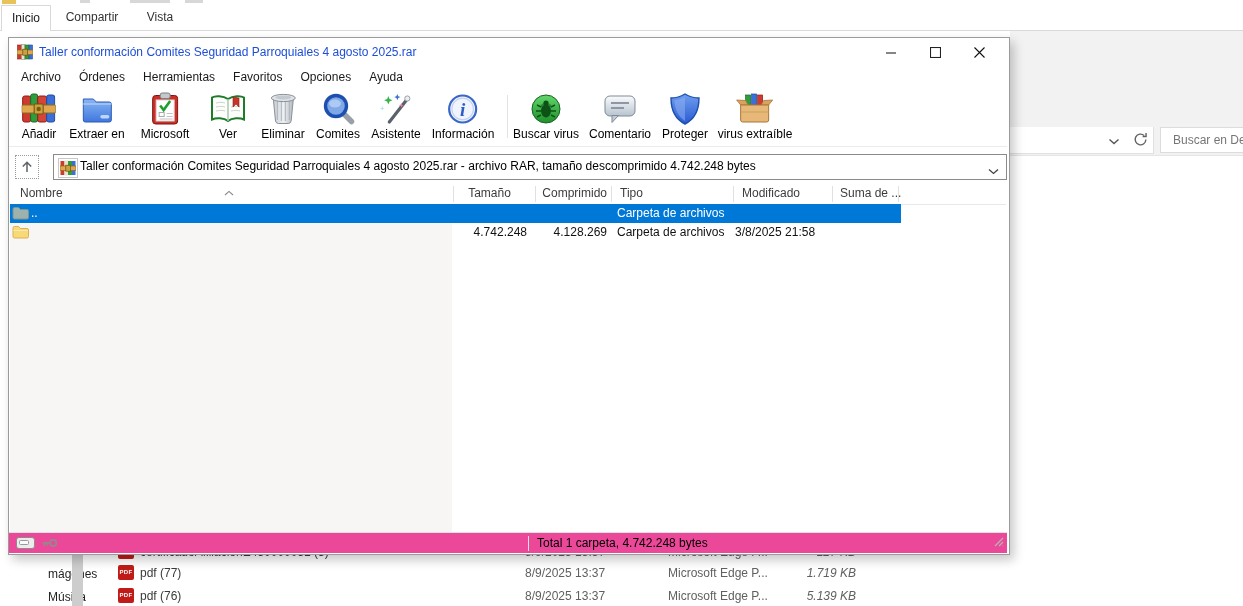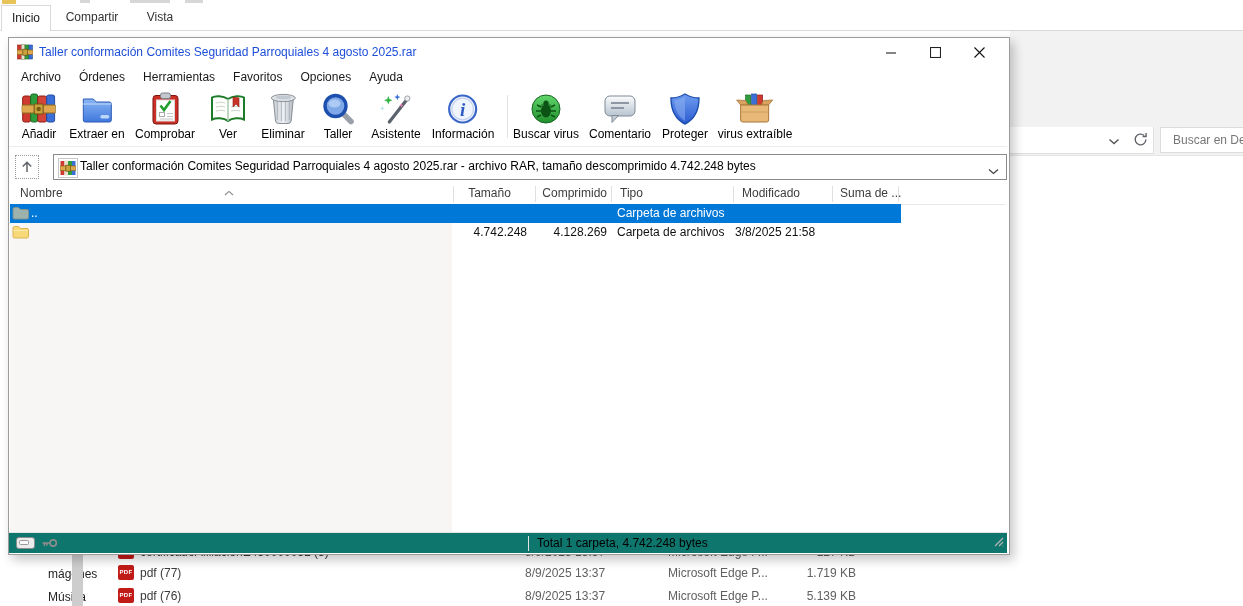--- a/index.html
+++ b/index.html
@@ -17,21 +17,21 @@
   .addrwhite{position:absolute;left:1010px;top:127px;width:143px;height:26px;background:#fff;
       border-bottom:1px solid #e0e0e0;border-right:1px solid #e0e0e0;}
   .searchbox{position:absolute;left:1160px;top:127px;width:95px;height:24px;background:#fff;
       border:1px solid #dcdcdc;line-height:24px;padding-left:12px;color:#767676;white-space:nowrap;overflow:hidden;}
   .addrunder{position:absolute;left:1010px;top:155px;width:233px;height:1px;background:#e5e5e5;}
   .sideitem{position:absolute;left:0;color:#1f1f1f;white-space:nowrap;margin-left:48px;}
   .navscroll{position:absolute;left:72px;top:554px;width:11px;height:52px;background:#cdcdcd;}
   .exprow{position:absolute;left:110px;width:790px;height:22px;}
   .expname{position:absolute;left:30px;top:0;line-height:22px;color:#3a3a3a;white-space:nowrap;}
   .expcol{position:absolute;top:0;line-height:22px;color:#606060;white-space:nowrap;}
-  .expsize{position:absolute;left:626px;width:120px;top:0;line-height:22px;color:#606060;text-align:right;}
+  .expsize{position:absolute;left:626px;width:120px;top:0;line-height:22px;color:#606060;text-align:right;font-style:italic;}
   .pdficon{position:absolute;left:8px;top:3px;width:16px;height:15px;background:#c11b17;border-radius:2px;
       color:#fff;font-size:6px;font-weight:bold;text-align:center;line-height:15px;letter-spacing:.3px;}
   .sliverclip{position:absolute;left:110px;top:552px;width:790px;height:9px;overflow:hidden;}
   
   .win{position:absolute;left:8px;top:37px;width:1000px;height:516px;background:#fff;
        border:1px solid #9b9b9b;box-shadow:4px 5px 10px rgba(0,0,0,.22);z-index:5;}
   .titlebar{position:absolute;left:0;top:0;width:100%;height:28px;background:#fff;}
   .titletext{position:absolute;left:30px;top:0;line-height:28px;color:#1d4ed8;white-space:nowrap;}
   .wctl{position:absolute;top:0;width:44px;height:28px;display:flex;align-items:center;justify-content:center;}
   .menubar{position:absolute;left:3px;top:28px;height:22px;display:flex;}
@@ -48,21 +48,21 @@
   .comboicon{position:absolute;left:4px;top:3px;width:18px;height:18px;background:#fff;border:1px solid #c8c8c8;}
   .combochev{position:absolute;right:7px;top:9px;}
   .hdr{position:absolute;left:1px;top:146px;width:996px;height:20px;background:#fff;border-bottom:1px solid #e8e8e8;}
   .hcell{position:absolute;top:0;line-height:19px;color:#3c3c3c;white-space:nowrap;text-align:center;}
   .hsep{position:absolute;top:2px;width:1px;height:16px;background:#e0e0e0;}
   .tint{position:absolute;left:1px;top:167px;width:442px;height:327px;background:#f7f6f5;}
   .lrow{position:absolute;left:1px;height:19px;width:996px;}
   .lrow .cell{position:absolute;top:0;line-height:19px;white-space:nowrap;}
   .sel{background:#0078d7;width:891px;}
   .sel .cell{color:#fff;}
-  .statusbar{position:absolute;left:0;top:494px;width:998px;height:20px;border-top:1px solid #e3e3e3;background:#0f766e;}
+  .statusbar{position:absolute;left:0;top:494px;width:998px;height:20px;border-top:1px solid #e3e3e3;background:#ec4899;}
   .statustext{position:absolute;left:528px;top:0;line-height:20px;color:#000;white-space:nowrap;}
   .statsep{position:absolute;left:519px;top:3px;width:1px;height:15px;background:#e3e3e3;}
 </style>
 </head>
 <body>
 
 <div class="stage">
 
   <svg width="0" height="0" style="position:absolute">
     <defs>
@@ -215,21 +215,21 @@
         <span class="tbicon">
           <svg width="27" height="33" viewBox="0 0 27 33">
             <rect x="1" y="3.5" width="25" height="28.5" rx="3" fill="#cc2f26" stroke="#7d150f"></rect>
             <rect x="4.5" y="8" width="18" height="21" fill="#fff" stroke="#d9d9d9"></rect>
             <rect x="8.5" y="1" width="10" height="5.5" rx="2" fill="#c3c8ce" stroke="#7a7f85"></rect>
             <path d="M8.5 13.5 l3.5 4.5 6.5-9" stroke="#1f9e2c" stroke-width="2.6" fill="none"></path>
             <rect x="7.5" y="20.5" width="5" height="4" fill="none" stroke="#aaa"></rect>
             <path d="M15 21.5 h6 M15 24.5 h6 M8 27 h13" stroke="#c4c4c4" stroke-width="1.2"></path>
           </svg>
         </span>
-        <span class="tblabel">Comprobar</span>
+        <span class="tblabel">Microsoft</span>
       </div>
       <div class="tbitem" style="left:219px">
         <span class="tbicon">
           <svg width="36" height="30" viewBox="0 0 36 30">
             <path d="M18 5 C13 1.5 5 1.5 2 3.5 v22 c4-2 12-2 16 1.5 4-3.5 12-3.5 16-1.5 v-22 C31 1.5 23 1.5 18 5 z" fill="#fdfdfb" stroke="#1d7c2a" stroke-width="2"></path>
             <path d="M18 5 v22" stroke="#a6c9ab" stroke-width="1.5"></path>
             <path d="M6 9 c3-.8 7-.8 9 0 M6 13 c3-.8 7-.8 9 0 M6 17 c3-.8 7-.8 9 0 M21 13 c3-.8 7-.8 9 0 M21 17 c3-.8 7-.8 9 0" stroke="#c9d6ca" fill="none"></path>
             <path d="M23 3 v10 l3-3 3 3 V4 z" fill="#c9342a" stroke="#8f1f18" stroke-width=".6"></path>
           </svg>
         </span>
@@ -247,21 +247,21 @@
         <span class="tblabel">Eliminar</span>
       </div>
       <div class="tbitem" style="left:329px">
         <span class="tbicon">
           <svg width="33" height="32" viewBox="0 0 33 32">
             <path d="M22 21 l7.5 7.5" stroke="#9aa0a8" stroke-width="5.5" stroke-linecap="round"></path>
             <circle cx="14" cy="13" r="10.5" fill="#7fa8e8" stroke="#1d4fae" stroke-width="3.4"></circle>
             <ellipse cx="13" cy="10.5" rx="6" ry="4" fill="#b5d0f6" opacity=".85"></ellipse>
           </svg>
         </span>
-        <span class="tblabel">Taller</span>
+        <span class="tblabel">Comites</span>
       </div>
       <div class="tbitem" style="left:387px">
         <span class="tbicon">
           <svg width="34" height="32" viewBox="0 0 34 32">
             <path d="M28 6 L10 29" stroke="#5a616a" stroke-width="3.2" stroke-linecap="round"></path>
             <circle cx="28" cy="5.5" r="2.6" fill="#eceef2" stroke="#9aa0a8"></circle>
             <path d="M9 3 l1.2 3 3 1.2 -3 1.2 -1.2 3 -1.2-3 -3-1.2 3-1.2 z" fill="#35b54a"></path>
             <path d="M18 1 l.9 2.2 2.2.9 -2.2.9 -.9 2.2 -.9-2.2 -2.2-.9 2.2-.9 z" fill="#3a6fd8"></path>
             <path d="M22 10 l.7 1.7 1.7.7 -1.7.7 -.7 1.7 -.7-1.7 -1.7-.7 1.7-.7 z" fill="#e87ab0"></path>
             <path d="M3 13 l.7 1.7 1.7.7 -1.7.7 -.7 1.7 -.7-1.7 -1.7-.7 1.7-.7 z" fill="#b9e4f1"></path>

